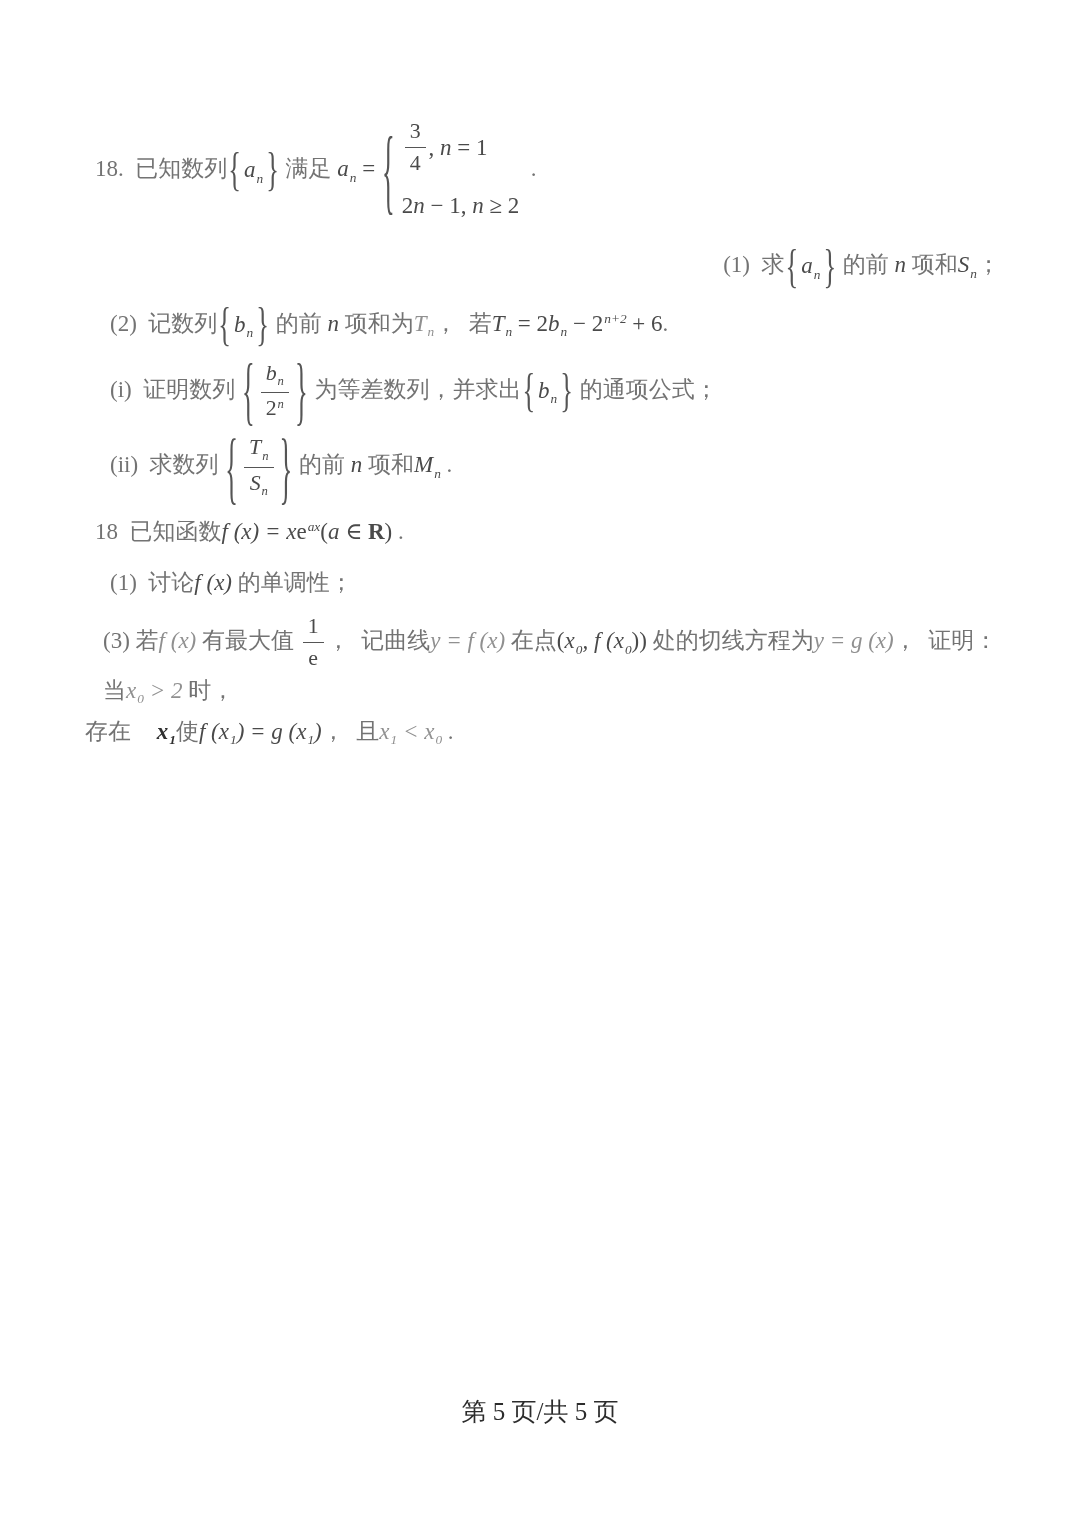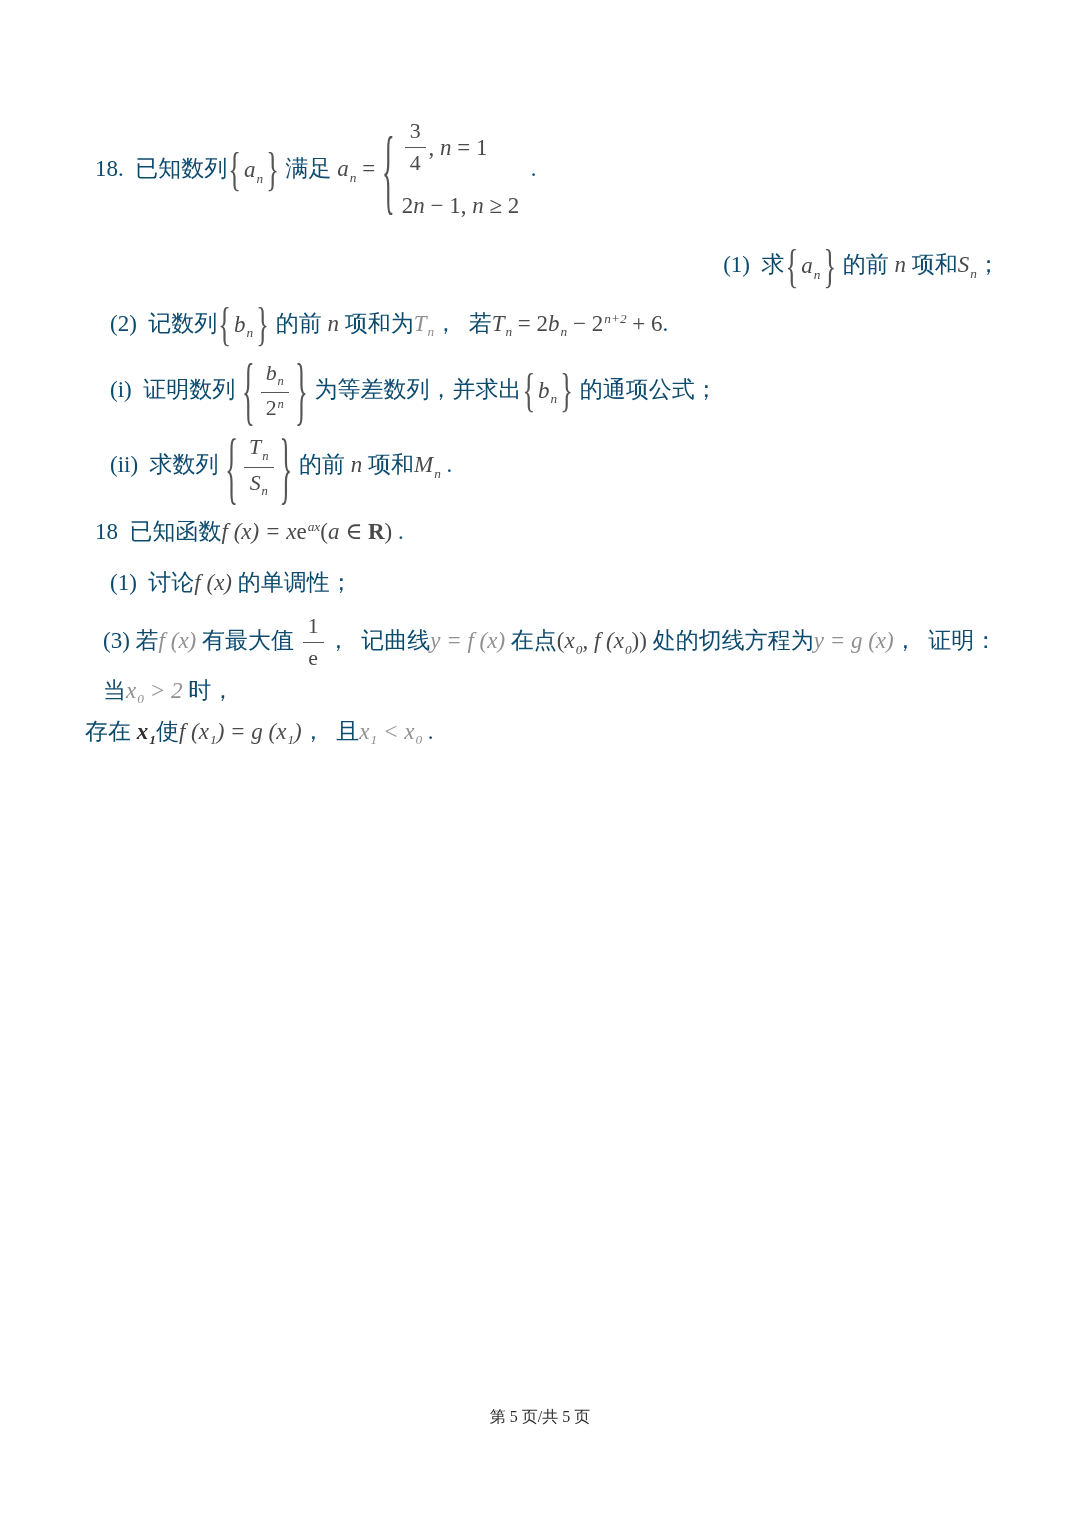--- a/index.html
+++ b/index.html
@@ -30,26 +30,26 @@
   .line-q18-1        { padding-left: 25px; margin-bottom: 20px; text-align: right; }
   .line-q18-2        { padding-left: 25px; margin-bottom: 16px; }
   .line-q18-i        { padding-left: 25px; margin-bottom: 12px; }
   .line-q18-ii       { padding-left: 25px; margin-bottom: 14px; }
   .line-q19-stem     { padding-left: 10px; margin-bottom: 16px; }
   .line-q19-1        { padding-left: 25px; margin-bottom: 12px; font-family: Liberation Serif, serif; }
   .line-q19-2        { padding-left: 25px; margin-bottom: 8px;  }
   .line-q19-3        { padding-left: 18px; margin-bottom: 4px;  }
   .line-q19-3-cont   { padding-left: 0; }
 
-  .seg-t  { color: #0c4a6e; }
+  .seg-t  { color: #737373; }
   .seg-m  { font-style: italic; color: #4a4a4a; }
   .seg-mu { color: #4a4a4a; }
   .seg-mb { font-weight: bold; color: #4a4a4a; }
   .lt     { color: #909090; }
-  .bd     { font-weight: bold; color: #303030; }
+  .bd     { font-weight: bold; color: #303030; margin-left: 20px; }
 
   .sub { font-size: 0.58em; font-style: italic; vertical-align: -0.42em; padding-left: 1px; }
   .sup { font-size: 0.58em; font-style: italic; vertical-align: 0.58em; padding-left: 1px; }
 
   .frac {
     display: inline-flex; flex-direction: column; align-items: center;
     vertical-align: middle; margin: 0 3px; line-height: 1.25; font-size: 0.95em;
   }
   .frac .fnum { border-bottom: 1.4px solid #555; padding: 0 5px 2px; display: inline-flex; align-items: center; }
   .frac .fden { padding: 2px 5px 0; display: inline-flex; align-items: center; }
@@ -62,21 +62,21 @@
   }
   .binner { display: inline-flex; align-items: center; padding: 0 2px; }
   .cases .rows {
     display: inline-flex; flex-direction: column; align-items: flex-start;
     gap: 10px; padding-left: 6px;
   }
   .crow { display: inline-flex; align-items: center; }
 
   .footer {
     position: absolute; left: 0; right: 0; bottom: 100px;
-    text-align: center; font-size: 16px; color: #2c2c2c;
+    text-align: center; font-size: 25px; color: #2c2c2c;
     font-family: "Liberation Serif", "DejaVu Serif", serif;
   }
 </style>
 </head>
 <body>
 
 <div class="page">
   <div class="content" id="content">
       <div class="line line-q18-stem"><span class="seg-t">18.  已知数列</span><span class="bgroup"><span class="brace" style="transform: scaleY(1.72);">{</span><span class="binner"><span class="seg-m">a<span class="sub">n</span></span></span><span class="brace" style="transform: scaleY(1.72);">}</span></span><span class="seg-t"> 满足 </span><span class="seg-m">a<span class="sub">n</span></span><span class="seg-mu"> = </span><span class="cases"><span class="brace" style="transform: scaleY(3.6);">{</span><span class="rows"><span class="crow"><span class="frac"><span class="fnum"><span class="seg-mu">3</span></span><span class="fden"><span class="seg-mu">4</span></span></span><span class="seg-mu">, </span><span class="seg-m">n</span><span class="seg-mu"> = 1</span></span><span class="crow"><span class="seg-mu">2</span><span class="seg-m">n</span><span class="seg-mu"> − 1, </span><span class="seg-m">n</span><span class="seg-mu"> ≥ 2</span></span></span></span><span class="seg-t">  .</span></div>
       <div class="line line-q18-1"><span class="seg-t">(1)  求</span><span class="bgroup"><span class="brace" style="transform: scaleY(1.72);">{</span><span class="binner"><span class="seg-m">a<span class="sub">n</span></span></span><span class="brace" style="transform: scaleY(1.72);">}</span></span><span class="seg-t"> 的前 </span><span class="seg-m">n</span><span class="seg-t"> 项和</span><span class="seg-m">S<span class="sub">n</span></span><span class="seg-t">；</span></div>

